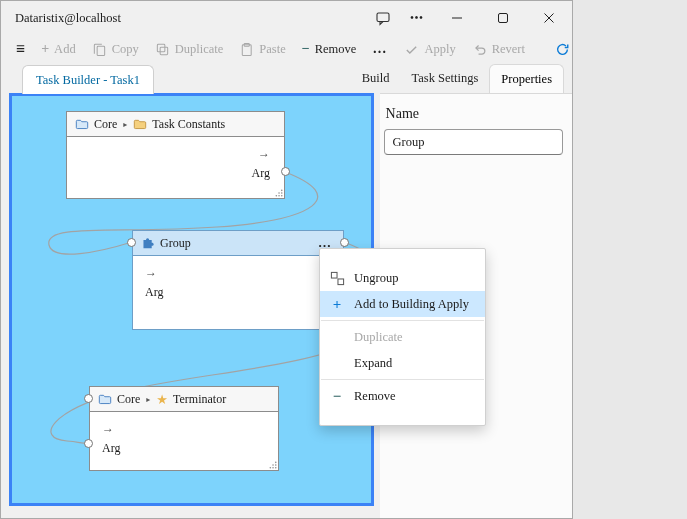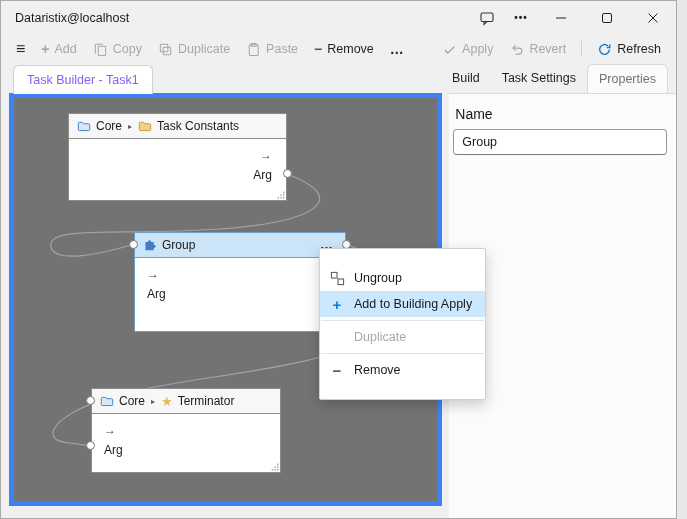--- a/index.html
+++ b/index.html
@@ -1,22 +1,22 @@
 <!DOCTYPE html>
 <html><head>
 <meta charset="utf-8">
 <style>
   html,body{margin:0;padding:0;background:#e8e8e8;}
   *{box-sizing:border-box;}
   button{background:none;border:none;padding:0;margin:0;font-family:inherit;cursor:default;}
 
   .window{
-    width:677px;height:519px;position:relative;overflow:hidden;
+    width:573px;height:519px;position:relative;overflow:hidden;
     background:#f0f0f0;border:1px solid #a9a9a9;
-    font-family:Liberation Sans, sans-serif;color:#1a1a1a;
+    font-family:Liberation Serif, serif;color:#1a1a1a;
   }
 
   
   .titlebar{height:34px;display:flex;align-items:center;}
   .titlebar .title{margin-left:14px;font-size:12.5px;}
   .caption-area{margin-left:auto;display:flex;align-items:stretch;height:100%;}
   .cap{width:46px;display:flex;align-items:center;justify-content:center;}
   .cap.sm{width:34px;}
   .dots-label{font-size:10px;font-weight:bold;letter-spacing:1px;color:#222;transform:translateY(-1px);}
 
@@ -26,31 +26,31 @@
   .tbtn.disabled{color:#a8a8a8;}
   .glyph-icon{font-size:14px;font-weight:bold;line-height:14px;}
   .glyph-gray{color:#a8a8a8;}
   .glyph-dark{color:#336666;}
   .more-glyph{font-size:14px;font-weight:bold;color:#222;line-height:8px;}
   .spacer{flex:1;}
   .vdiv{width:1px;height:16px;background:#d0d0d0;margin:0 6px;}
 
   
   .tabrow{height:30px;display:flex;align-items:flex-end;position:relative;z-index:3;}
-  .doc-tab{margin-left:12px;height:29px;margin-bottom:-1px;display:flex;align-items:center;padding:0 13px;
+  .doc-tab{margin-left:21px;height:29px;margin-bottom:-1px;display:flex;align-items:center;padding:0 13px;
     background:#fff;border:1px solid #cfcfcf;border-bottom:none;border-radius:6px 6px 0 0;
-    color:#8b5cf6;font-size:12.5px;position:relative;z-index:3;}
+    color:#0369a1;font-size:12.5px;position:relative;z-index:3;}
   .panel-tabs{margin-left:auto;display:flex;align-items:center;height:100%;margin-right:8px;}
   .ptab{padding:0 11px;font-size:12.5px;color:#1f1f1f;height:100%;display:flex;align-items:center;}
   .ptab.active{height:29px;margin-bottom:-1px;background:#fbfbfb;border:1px solid #d9d9d9;border-bottom:none;
-    border-radius:6px 6px 0 0;color:#737373;position:relative;z-index:3;}
+    border-radius:6px 6px 0 0;color:#000000;position:relative;z-index:3;}
 
   
   .main{display:flex;height:425px;align-items:flex-start;}
-  .canvas{position:relative;margin-left:8px;width:440px;height:413px;background:#737373;border:5px solid #3b82f6;z-index:1;}
+  .canvas{position:relative;margin-left:8px;width:440px;height:413px;background:#7dd3fc;border:3px solid #3b82f6;z-index:1;}
   .splitter{width:7px;height:100%;}
   .props{width:230px;height:100%;background:#fbfbfb;border-top:1px solid #d9d9d9;padding:10px 9px 0 4px;}
   .props .plabel{font-size:14px;display:block;margin:2px 0 7px 2px;}
   .props input{width:100%;height:26px;border:1px solid #999;border-bottom-color:#7a7a7a;border-radius:4px;
     padding:0 8px;font-size:12.5px;font-family:inherit;background:#fff;color:#1a1a1a;}
 
   
   .edges{position:absolute;left:0;top:0;pointer-events:none;}
   .node{position:absolute;background:#fff;border:1px solid #8c8c8c;}
   .node-header{height:25px;display:flex;align-items:center;gap:5px;padding:0 8px;background:#f7f7f7;
@@ -319,20 +319,24 @@
       <span class="menu-ico">
         <span class="ico-plus-blue">+</span>
       </span>
       <span>Add to Building Apply</span>
     </div>
     <div class="menu-sep"></div>
     <div class="menu-row dis">
       <span class="menu-ico"></span>
       <span>Duplicate</span>
     </div>
+    <div class="menu-row">
+      <span class="menu-ico"></span>
+      <span>Expand</span>
+    </div>
     <div class="menu-sep"></div>
     <div class="menu-row">
       <span class="menu-ico">
         <span class="ico-minus-dark">−</span>
       </span>
       <span>Remove</span>
     </div>
   </div>
 
 </div>

